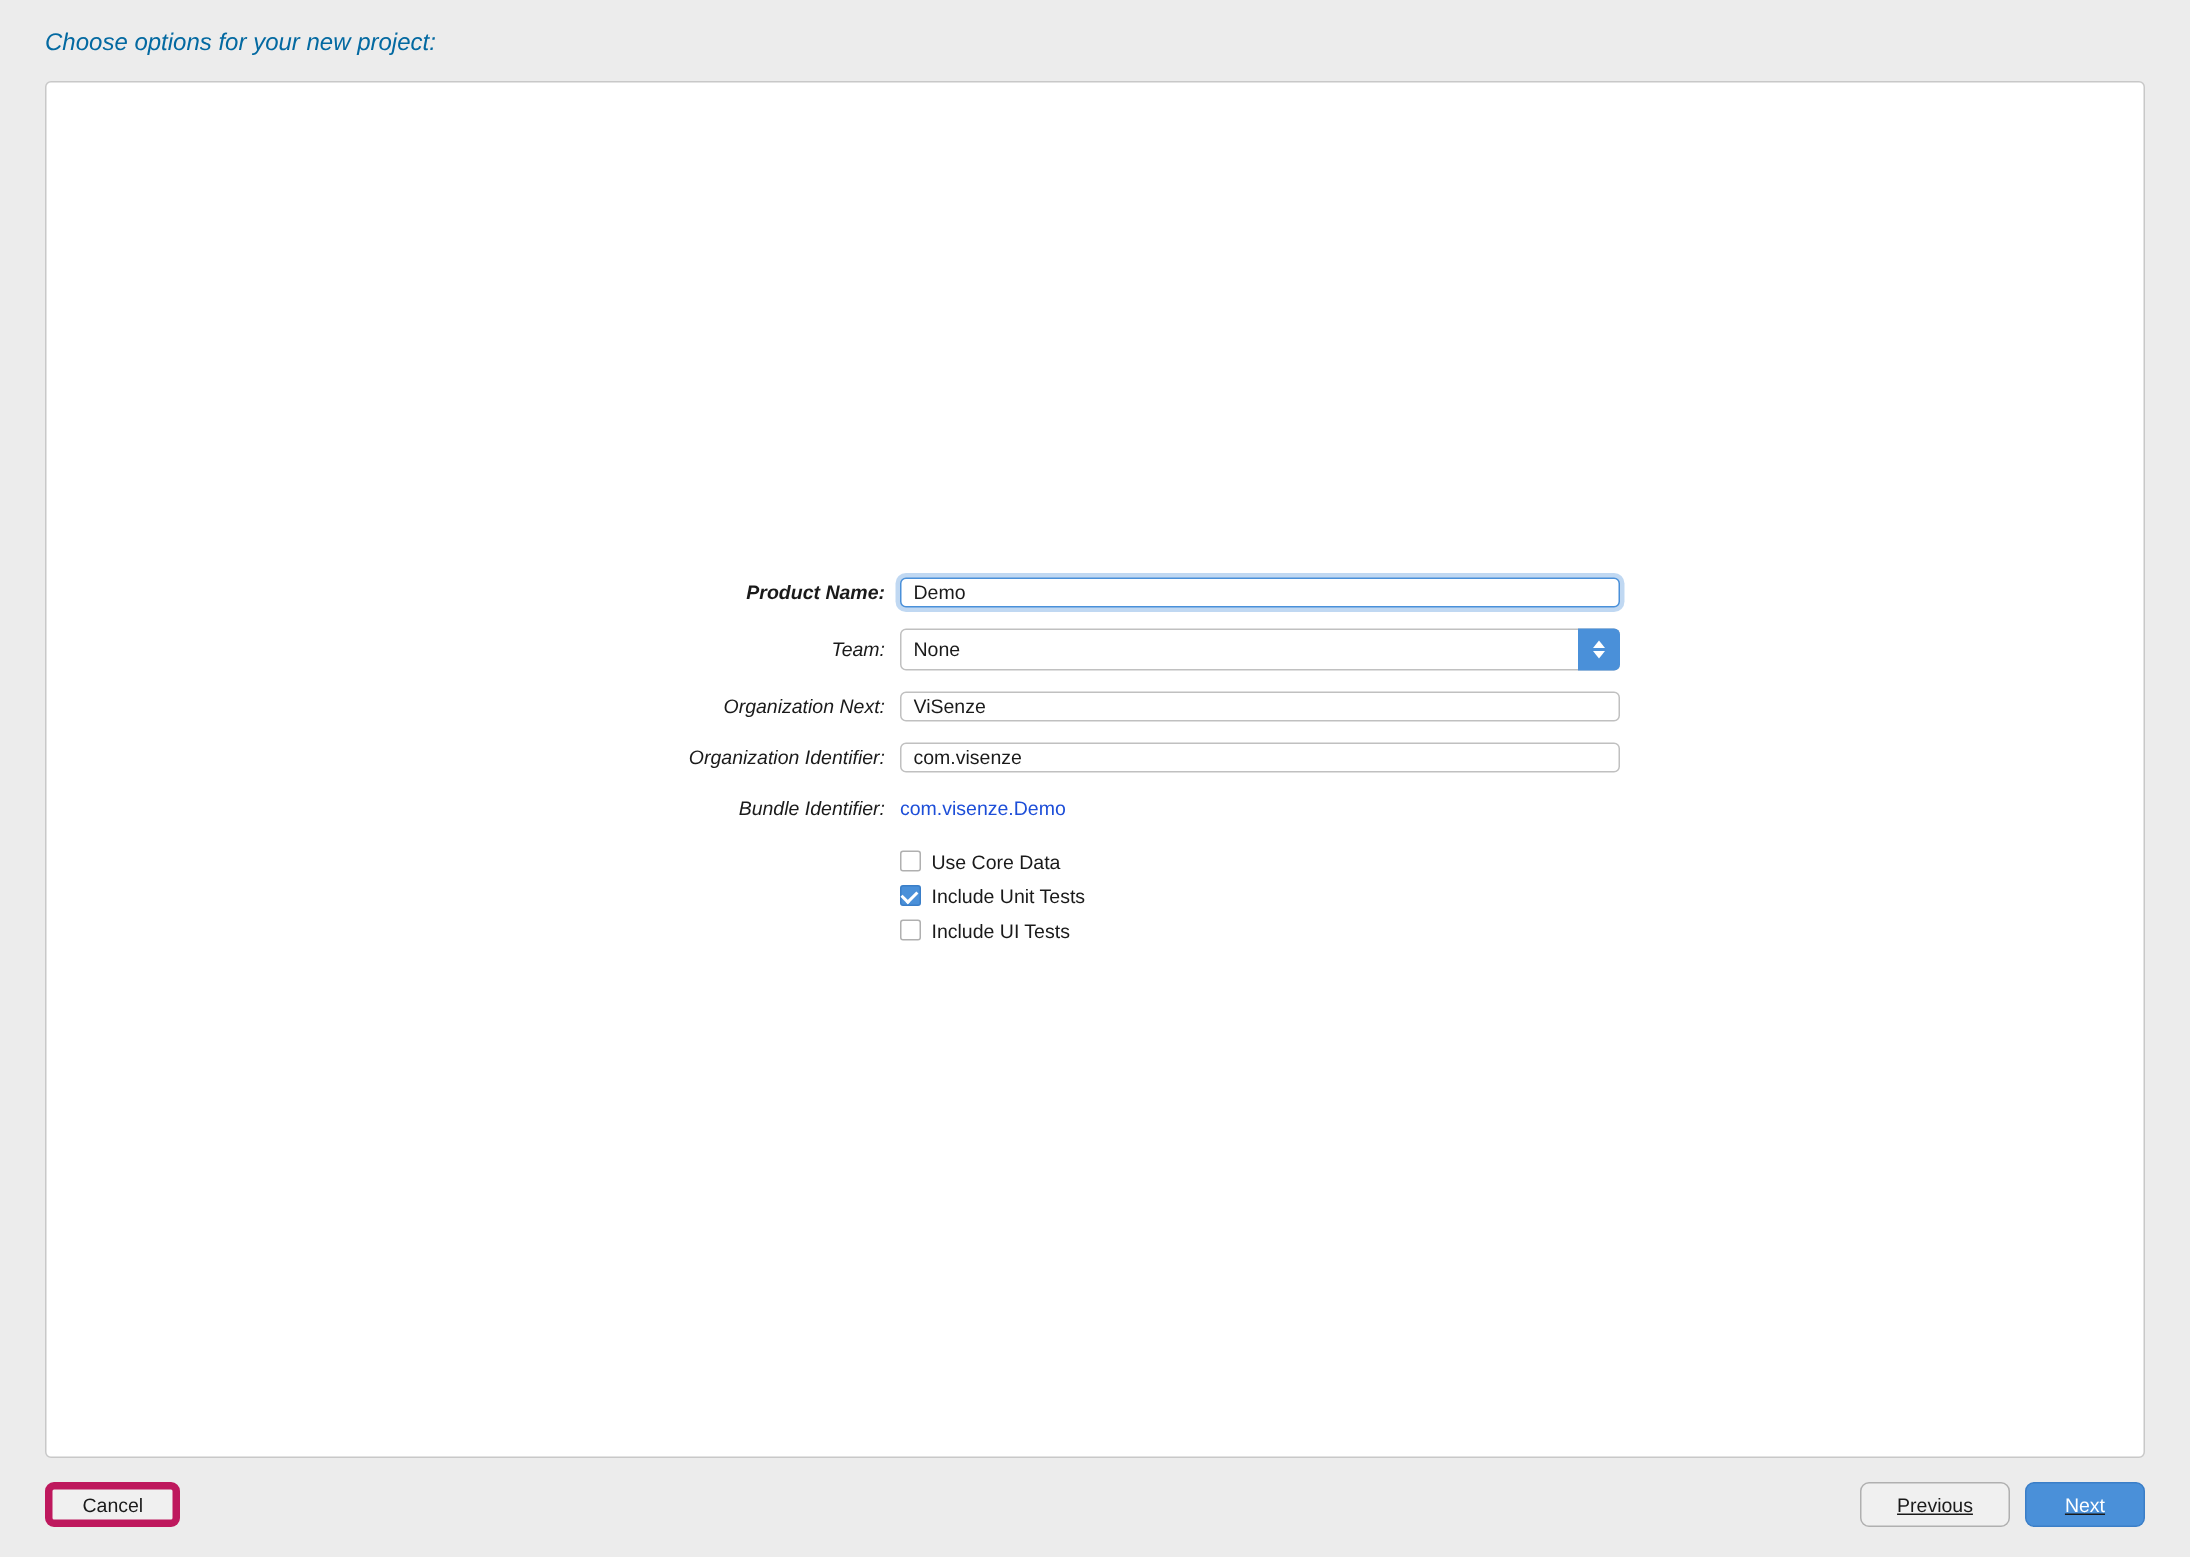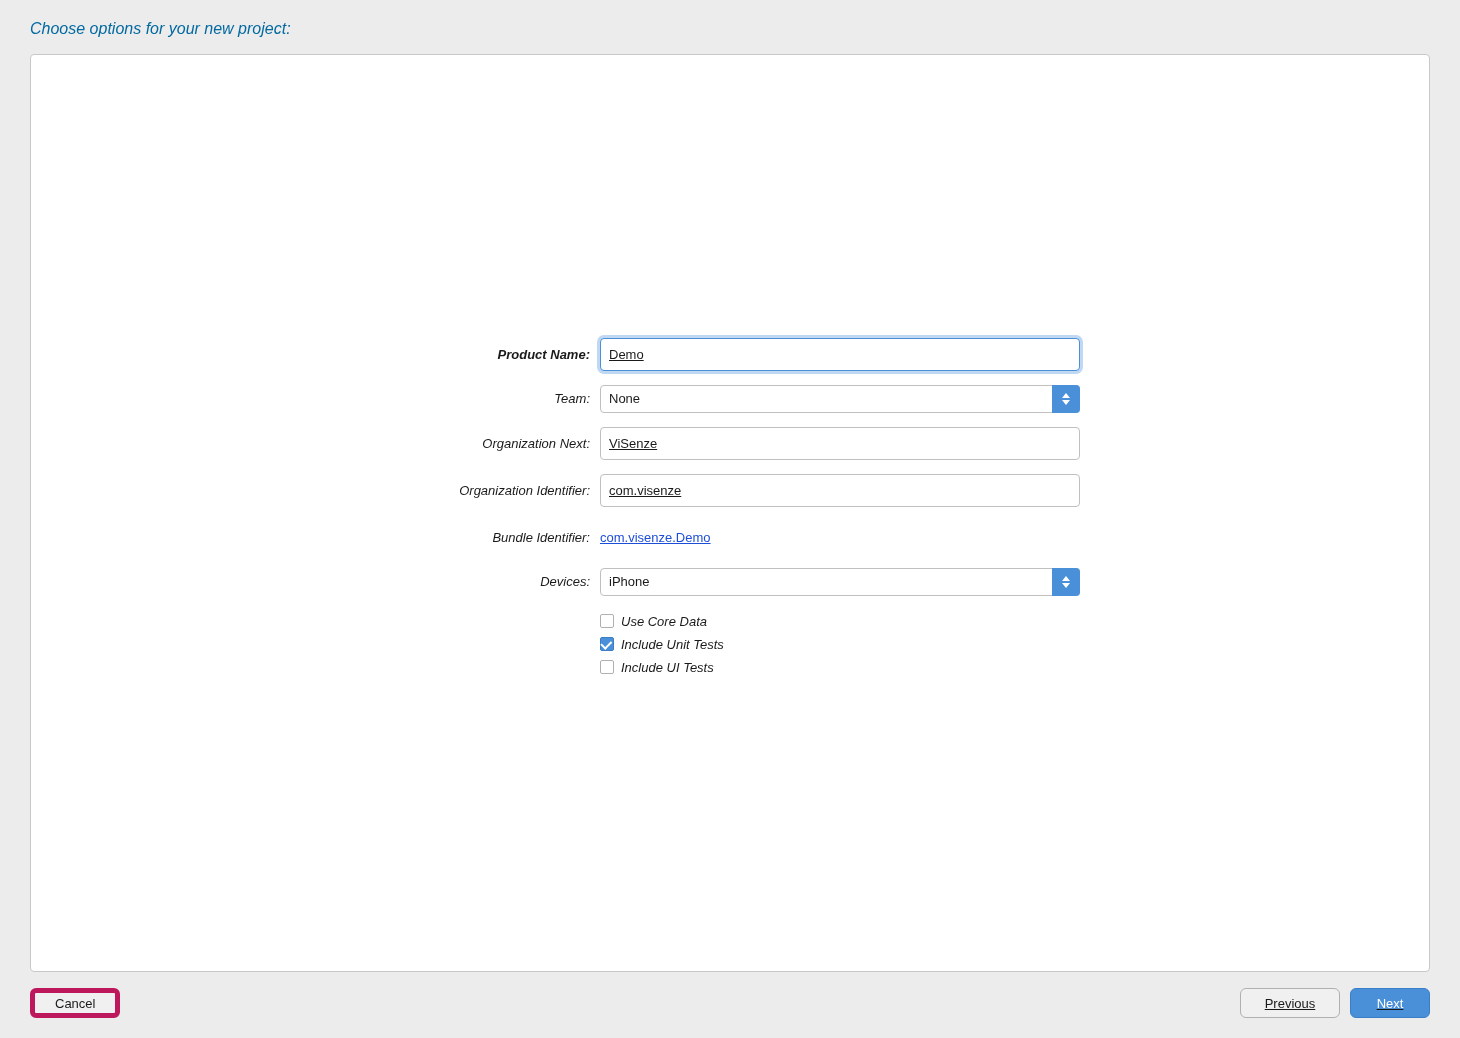--- a/index.html
+++ b/index.html
@@ -58,29 +58,28 @@
       flex-shrink: 0;
       font-style: italic;
     }
 
     .form-label.bold {
       font-weight: 600;
     }
 
     .form-input {
       flex: 1;
-      height: 33px;
+      height: 20px;
       border: 1px solid #c0c0c0;
       border-radius: 4px;
       padding: 0 8px;
       font-size: 13px;
       color: #1a1a1a;
       outline: none;
       background: #fff;
-      text-decoration: underline;
     }
 
     .form-input.focused {
       border-color: #4a90d9;
       box-shadow: 0 0 0 3px rgba(74, 144, 217, 0.35);
     }
 
     .form-input.readonly {
       color: #1d4ed8;
       background: #fff;
@@ -144,21 +143,20 @@
       display: flex;
       flex-direction: column;
       gap: 8px;
       margin-top: 4px;
     }
 
     .checkbox-row {
       display: flex;
       align-items: center;
       gap: 7px;
-      font-style: italic;
     }
 
     .checkbox-custom {
       width: 14px;
       height: 14px;
       border: 1px solid #b0b0b0;
       border-radius: 2px;
       background: #fff;
       flex-shrink: 0;
       display: flex;
@@ -267,34 +265,20 @@
       <label class="form-label">Organization Identifier:</label>
       <input type="text" class="form-input" value="com.visenze" style="">
     </div>
 
     <div class="form-row">
       <label class="form-label">Bundle Identifier:</label>
       <span class="form-input readonly" style="display:flex;align-items:center;border:none;padding-left:0;">com.visenze.Demo</span>
     </div>
 
 
-    <div class="form-row">
-      <label class="form-label">Devices:</label>
-      <div class="select-wrapper">
-        <select class="form-select">
-          <option>iPhone</option>
-          <option>iPad</option>
-          <option>Universal</option>
-        </select>
-        <div class="select-arrow">
-          <span class="arrow-up"></span>
-          <span class="arrow-down"></span>
-        </div>
-      </div>
-    </div>
 
     <div class="form-row" style="align-items:flex-start;">
       <div style="width:220px; flex-shrink:0;"></div>
       <div class="checkboxes-container">
         <div class="checkbox-row">
           <div class="checkbox-custom"></div>
           <span class="checkbox-label">Use Core Data</span>
         </div>
         <div class="checkbox-row">
           <div class="checkbox-custom checked"></div>

